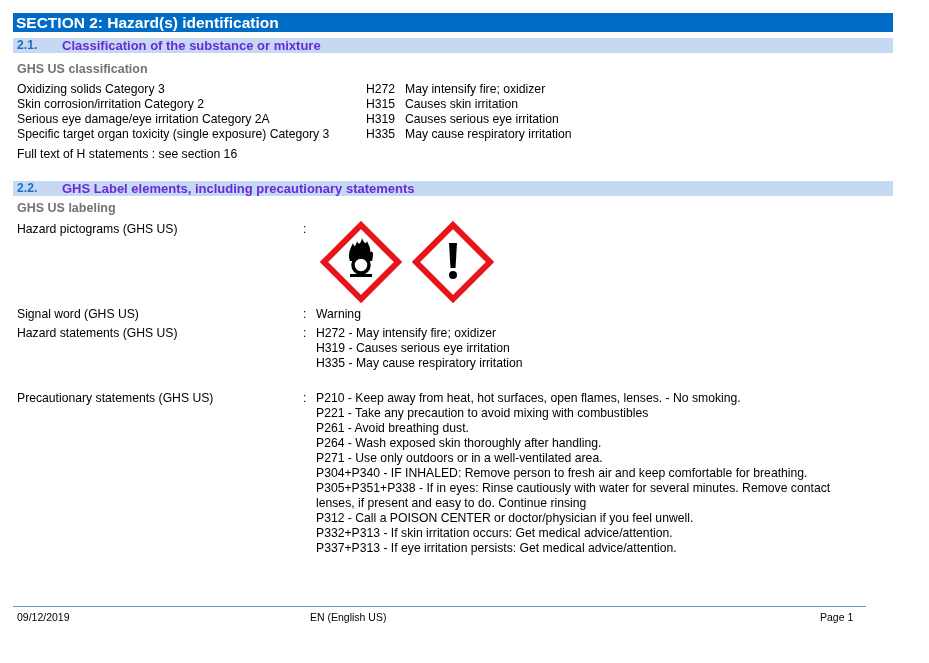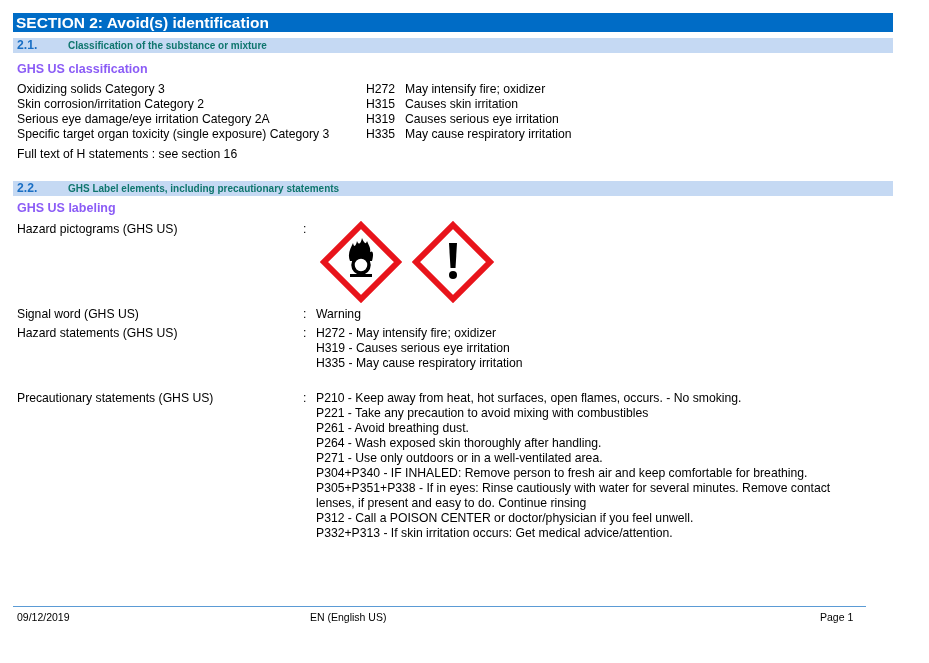--- a/index.html
+++ b/index.html
@@ -3,32 +3,32 @@
 <meta charset="utf-8">
 <style>
   html, body { margin:0; padding:0; background:#ffffff; }
   body { width:929px; height:663px; position:relative; overflow:hidden;
          font-family:"Liberation Sans", sans-serif; color:#000; font-size:12.2px; }
   .abs { position:absolute; white-space:nowrap; }
   .sec-bar { position:absolute; left:13px; top:13px; width:880px; height:19px; background:#006cc6; }
   .sec-title { position:absolute; left:16px; top:13px; font-size:15.5px; font-weight:bold; color:#fff; line-height:19px; }
   .sub-bar { position:absolute; left:13px; width:880px; height:15px; background:#c5d9f3; }
   .sub-num { position:absolute; left:17px; font-weight:bold; color:#1a6fc4; font-size:12.2px; line-height:15px; }
-  .sub-title { position:absolute; left:68px; font-weight:bold; color:#0f766e; font-size:10px; line-height:15px; }
-  .blue-h { position:absolute; left:17px; font-weight:bold; color:#8b5cf6; font-size:12.5px; }
+  .sub-title { position:absolute; left:62px; font-weight:bold; color:#6d28d9; font-size:13px; line-height:15px; }
+  .blue-h { position:absolute; left:17px; font-weight:bold; color:#737373; font-size:12.5px; }
   .line { line-height:15px; }
   .footer-line { position:absolute; left:13px; top:606px; width:853px; height:1px; background:#5b9bd5; }
   .foot { position:absolute; top:611px; font-size:10.5px; }
   svg { display:block; }
 </style>
 </head>
 <body>
 
 <div class="sec-bar"></div>
-<div class="sec-title abs">SECTION 2: Avoid(s) identification</div>
+<div class="sec-title abs">SECTION 2: Hazard(s) identification</div>
 
 <div class="sub-bar" style="top:38px"></div>
 <div class="sub-num abs" style="top:38px">2.1.</div>
 <div class="sub-title abs" style="top:38px">Classification of the substance or mixture</div>
 <div class="blue-h abs" style="top:62px">GHS US classification</div>
 
 <div>
   <div class="abs line" style="left:17px;top:82px">Oxidizing solids Category 3</div>
   <div class="abs line" style="left:366px;top:82px">H272</div>
   <div class="abs line" style="left:405px;top:82px">May intensify fire; oxidizer</div>
@@ -79,28 +79,29 @@
 <div class="abs line" style="left:303px;top:326px">:</div>
 <div class="abs" style="left:316px;top:326px">
   <div class="line">H272 - May intensify fire; oxidizer</div>
   <div class="line">H319 - Causes serious eye irritation</div>
   <div class="line">H335 - May cause respiratory irritation</div>
 </div>
 
 <div class="abs line" style="left:17px;top:391px">Precautionary statements (GHS US)</div>
 <div class="abs line" style="left:303px;top:391px">:</div>
 <div class="abs" style="left:316px;top:391px">
-  <div class="line">P210 - Keep away from heat, hot surfaces, open flames, occurs. - No smoking.</div>
+  <div class="line">P210 - Keep away from heat, hot surfaces, open flames, lenses. - No smoking.</div>
   <div class="line">P221 - Take any precaution to avoid mixing with combustibles</div>
   <div class="line">P261 - Avoid breathing dust.</div>
   <div class="line">P264 - Wash exposed skin thoroughly after handling.</div>
   <div class="line">P271 - Use only outdoors or in a well-ventilated area.</div>
   <div class="line">P304+P340 - IF INHALED: Remove person to fresh air and keep comfortable for breathing.</div>
   <div class="line">P305+P351+P338 - If in eyes: Rinse cautiously with water for several minutes. Remove contact</div>
   <div class="line">lenses, if present and easy to do. Continue rinsing</div>
   <div class="line">P312 - Call a POISON CENTER or doctor/physician if you feel unwell.</div>
   <div class="line">P332+P313 - If skin irritation occurs: Get medical advice/attention.</div>
+  <div class="line">P337+P313 - If eye irritation persists: Get medical advice/attention.</div>
 </div>
 
 <div class="footer-line"></div>
 <div class="foot abs" style="left:17px">09/12/2019</div>
 <div class="foot abs" style="left:310px">EN (English US)</div>
 <div class="foot abs" style="left:820px">Page 1</div>
 
 </body></html>

